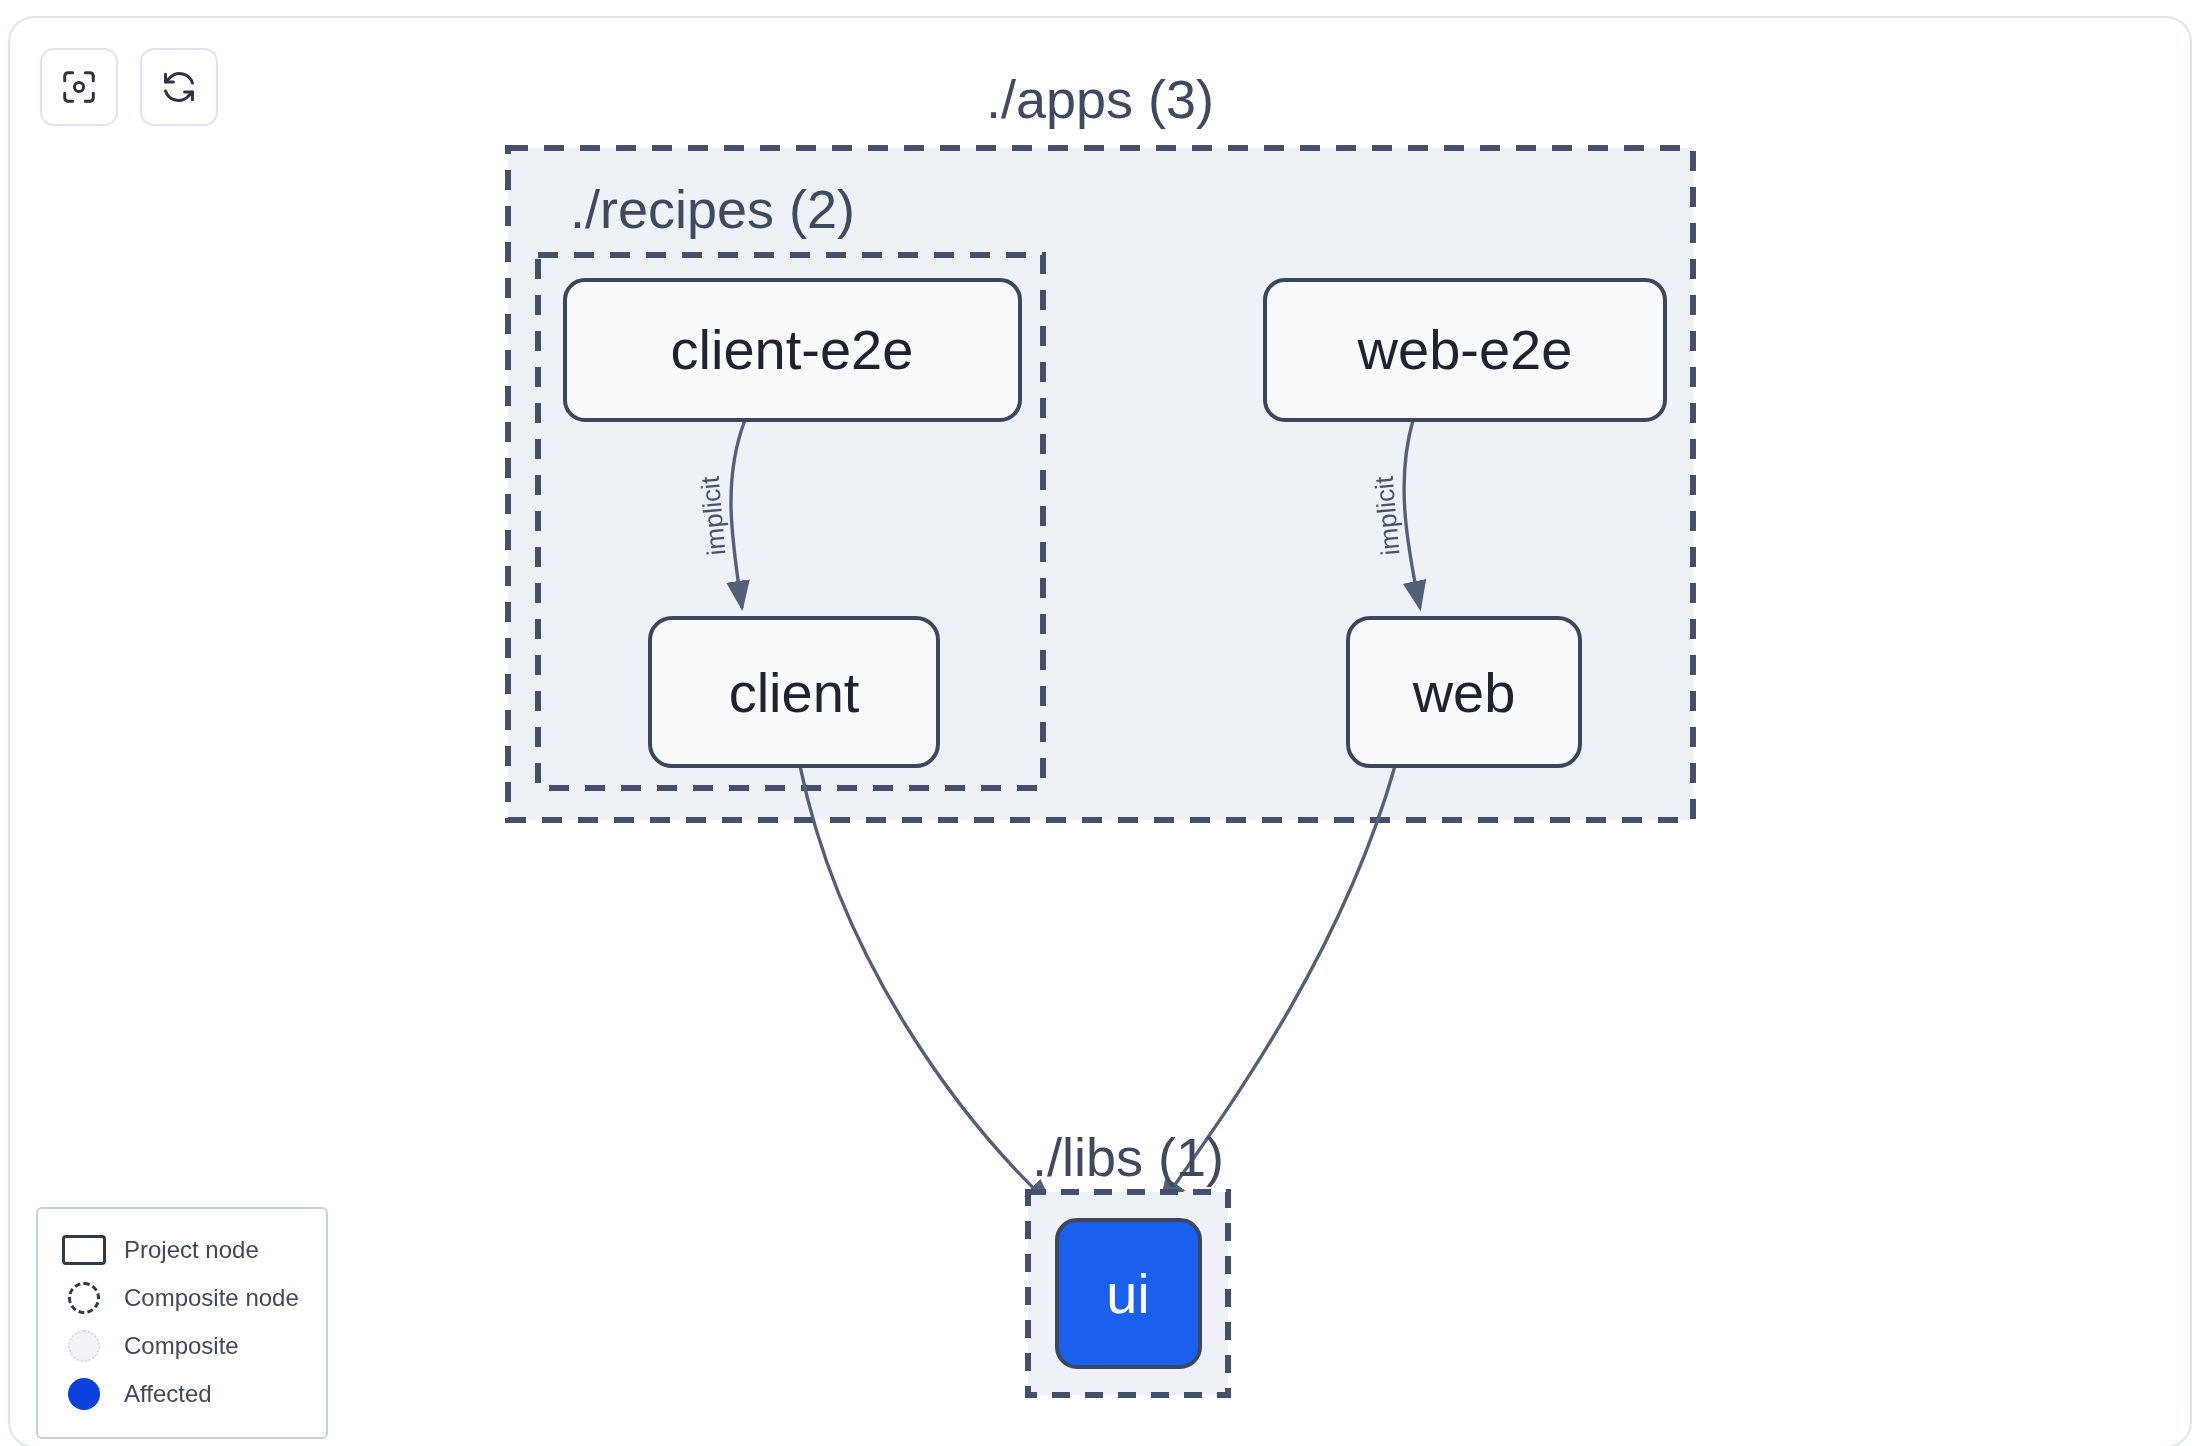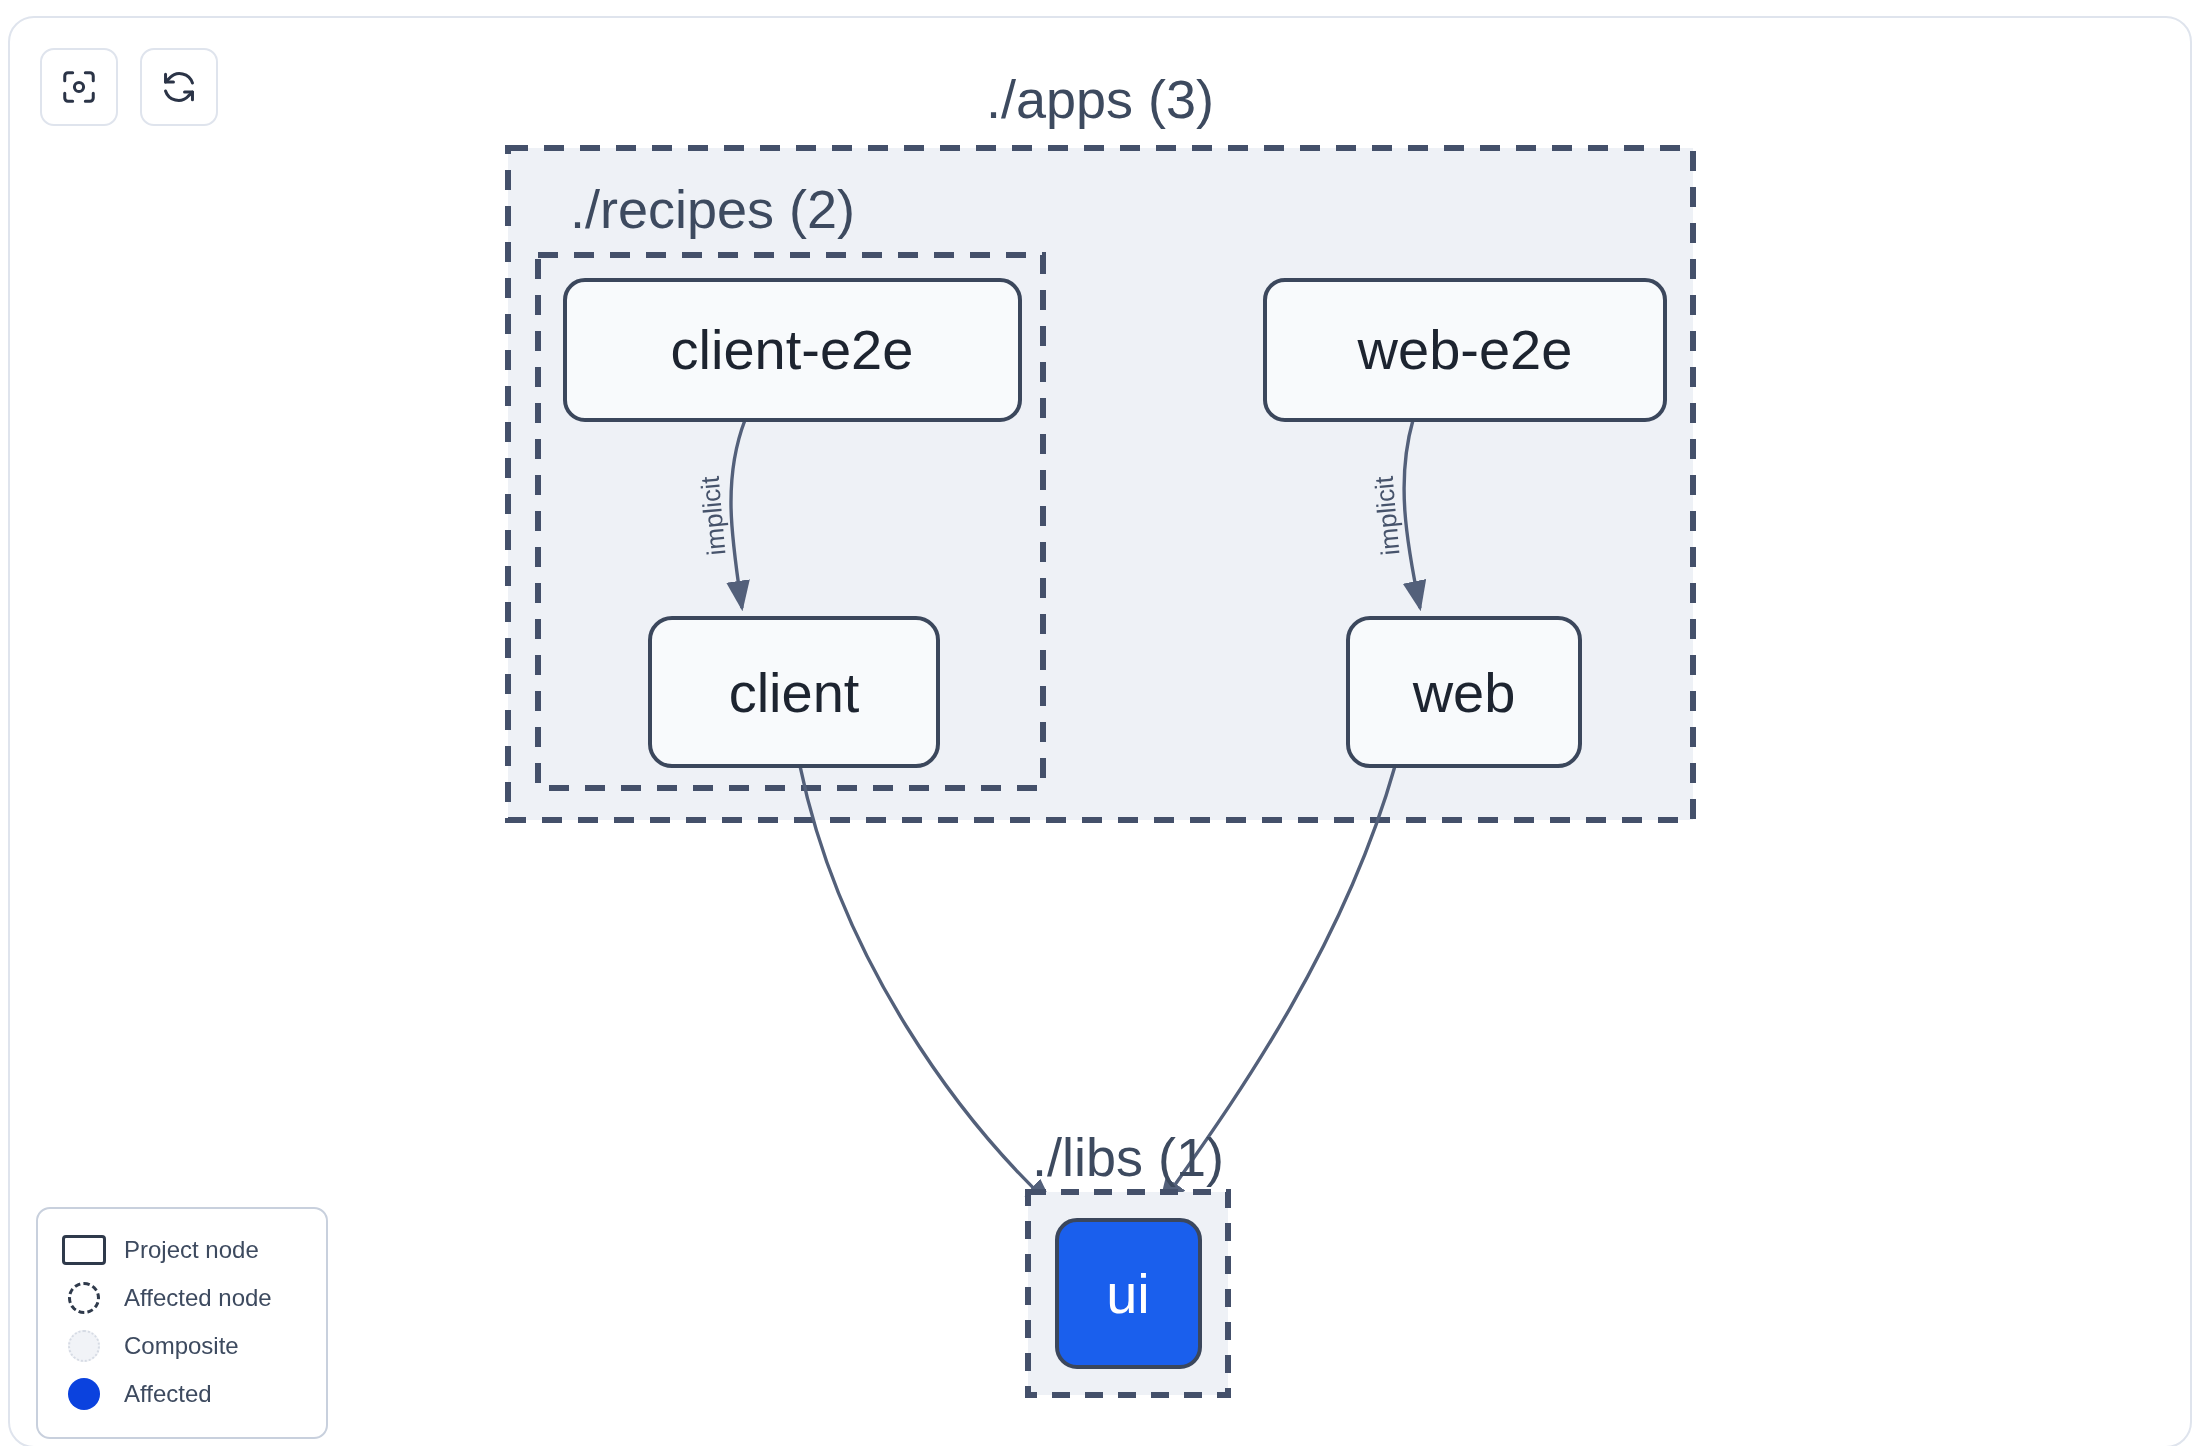--- a/index.html
+++ b/index.html
@@ -82,21 +82,21 @@
   }
   
   .legend {
     position: absolute;
     left: 36px;
     top: 1197px;
     width: 292px;
     box-sizing: border-box;
     background: #ffffff;
     border: 2px solid #c8d0dd;
-    border-radius: 14px;
+    border-radius: 6px;
     padding: 17px 20px 19px 20px;
     z-index: 40;
   }
   .legend-row {
     display: flex;
     align-items: center;
     height: 48px;
   }
   .legend-swatch {
     width: 52px;
@@ -238,21 +238,21 @@
     <div class="legend-row">
       <span class="legend-swatch">
         <span class="sw-project"></span>
       </span>
       <span class="legend-text">Project node</span>
     </div>
     <div class="legend-row">
       <span class="legend-swatch">
         <span class="sw-composite"></span>
       </span>
-      <span class="legend-text">Affected node</span>
+      <span class="legend-text">Composite node</span>
     </div>
     <div class="legend-row">
       <span class="legend-swatch">
         <span class="sw-affected"></span>
       </span>
       <span class="legend-text">Composite</span>
     </div>
     <div class="legend-row">
       <span class="legend-swatch">
         <span class="sw-touched"></span>

